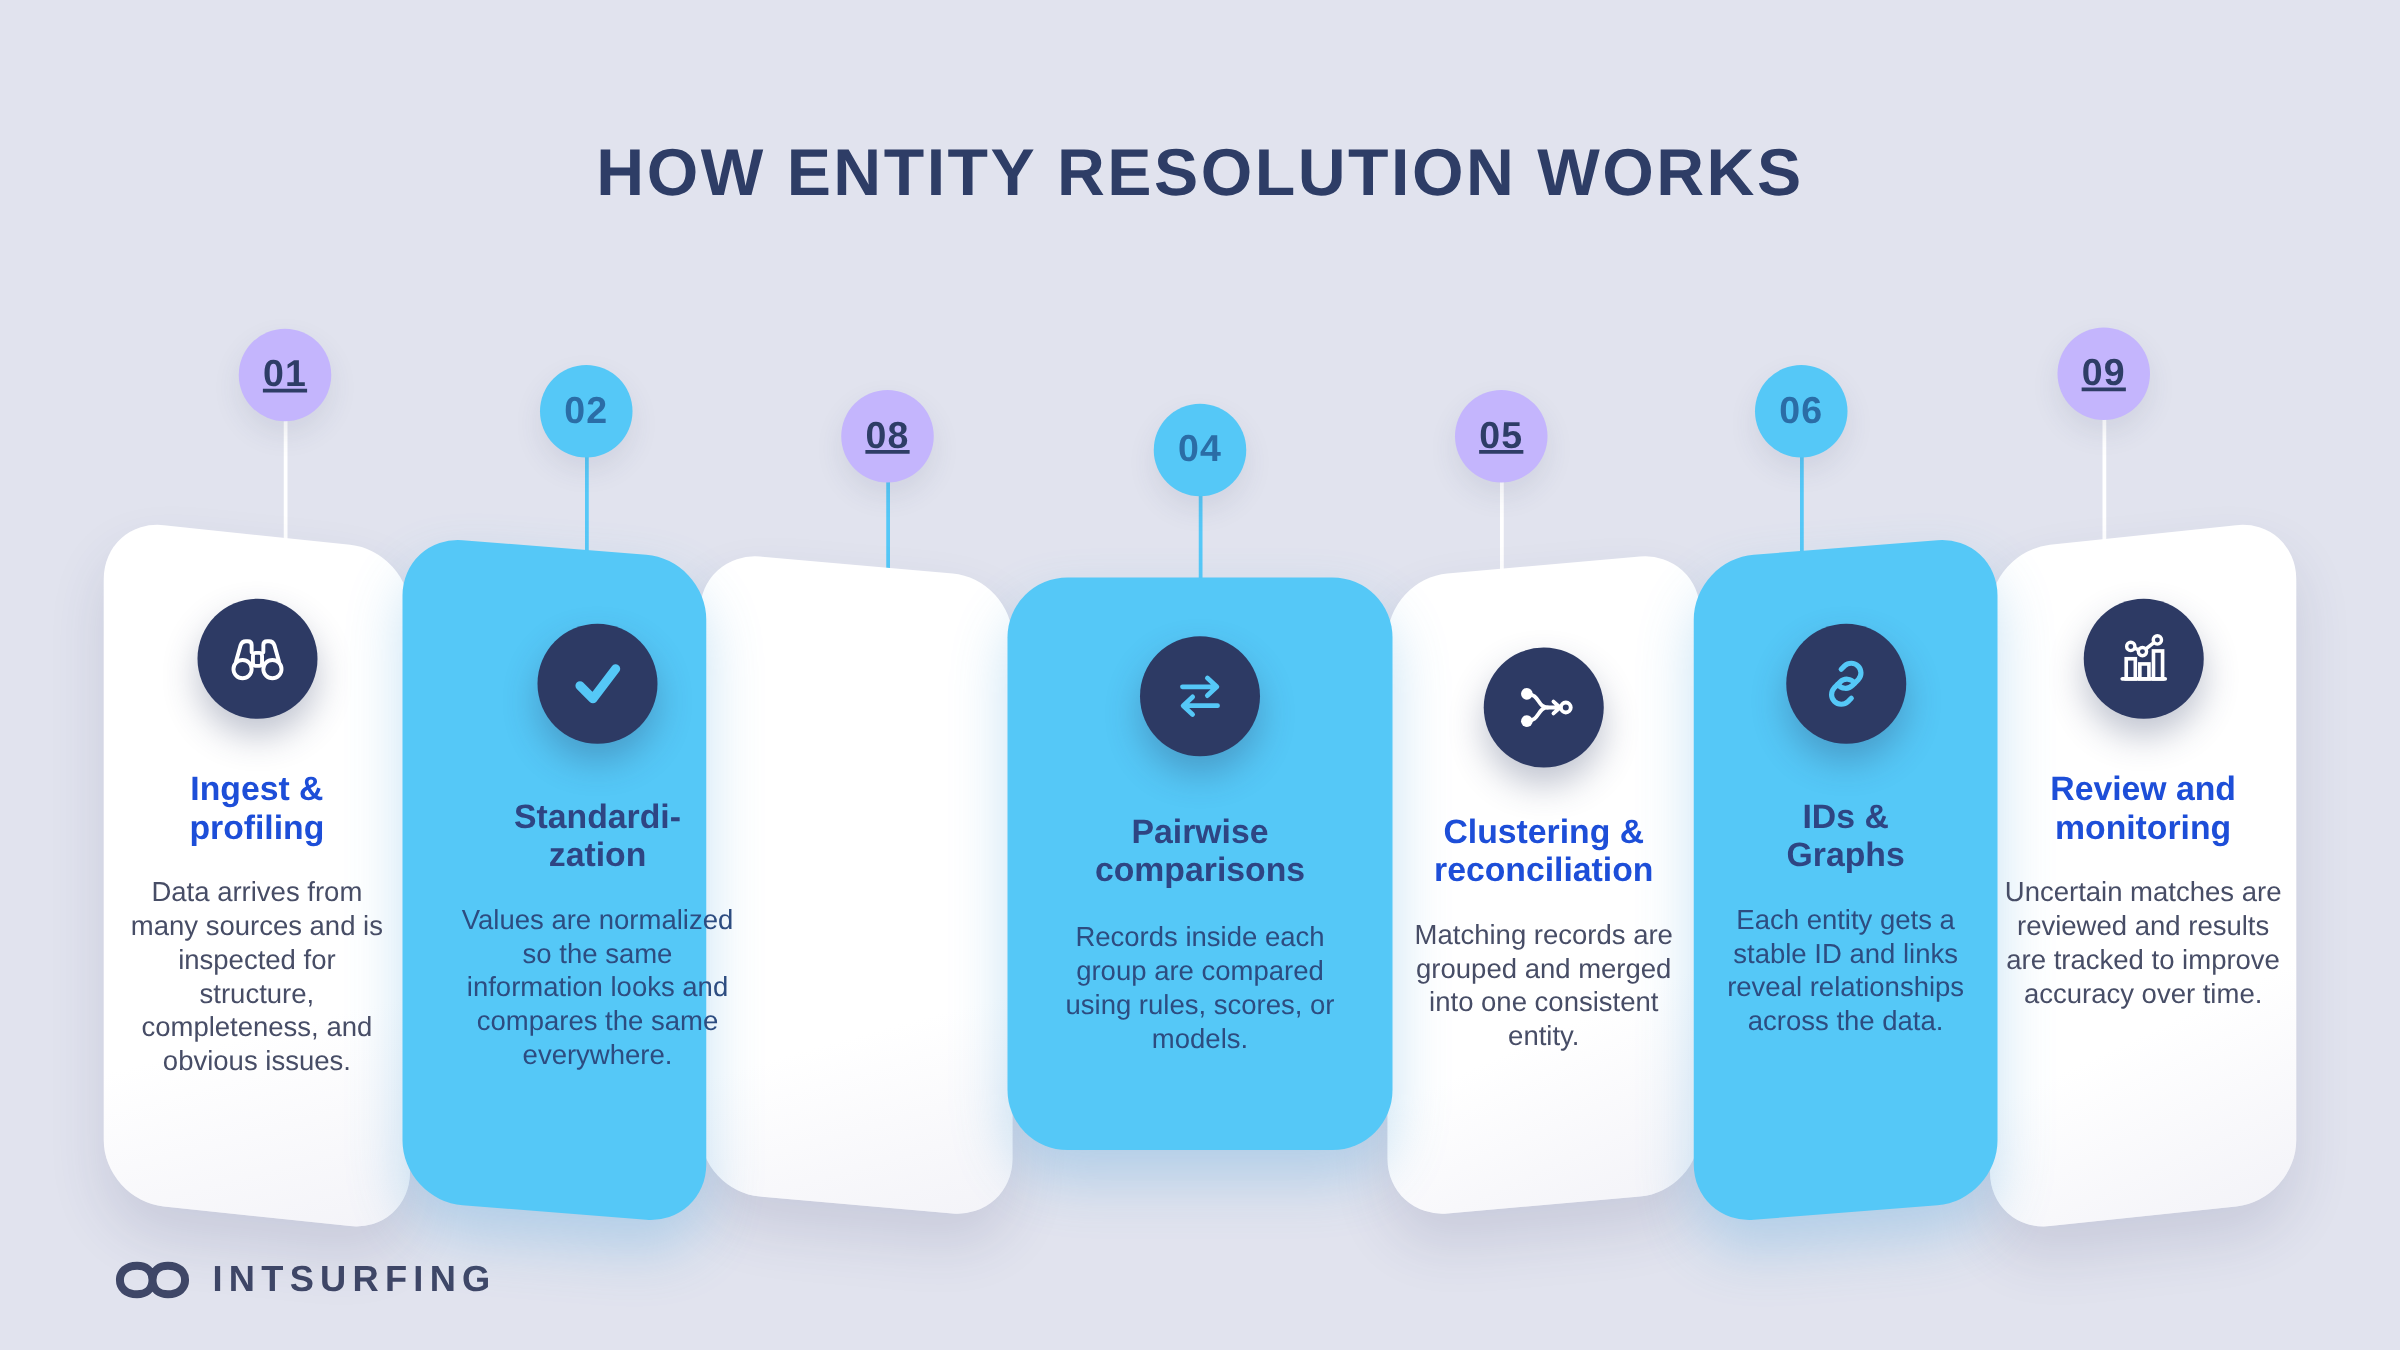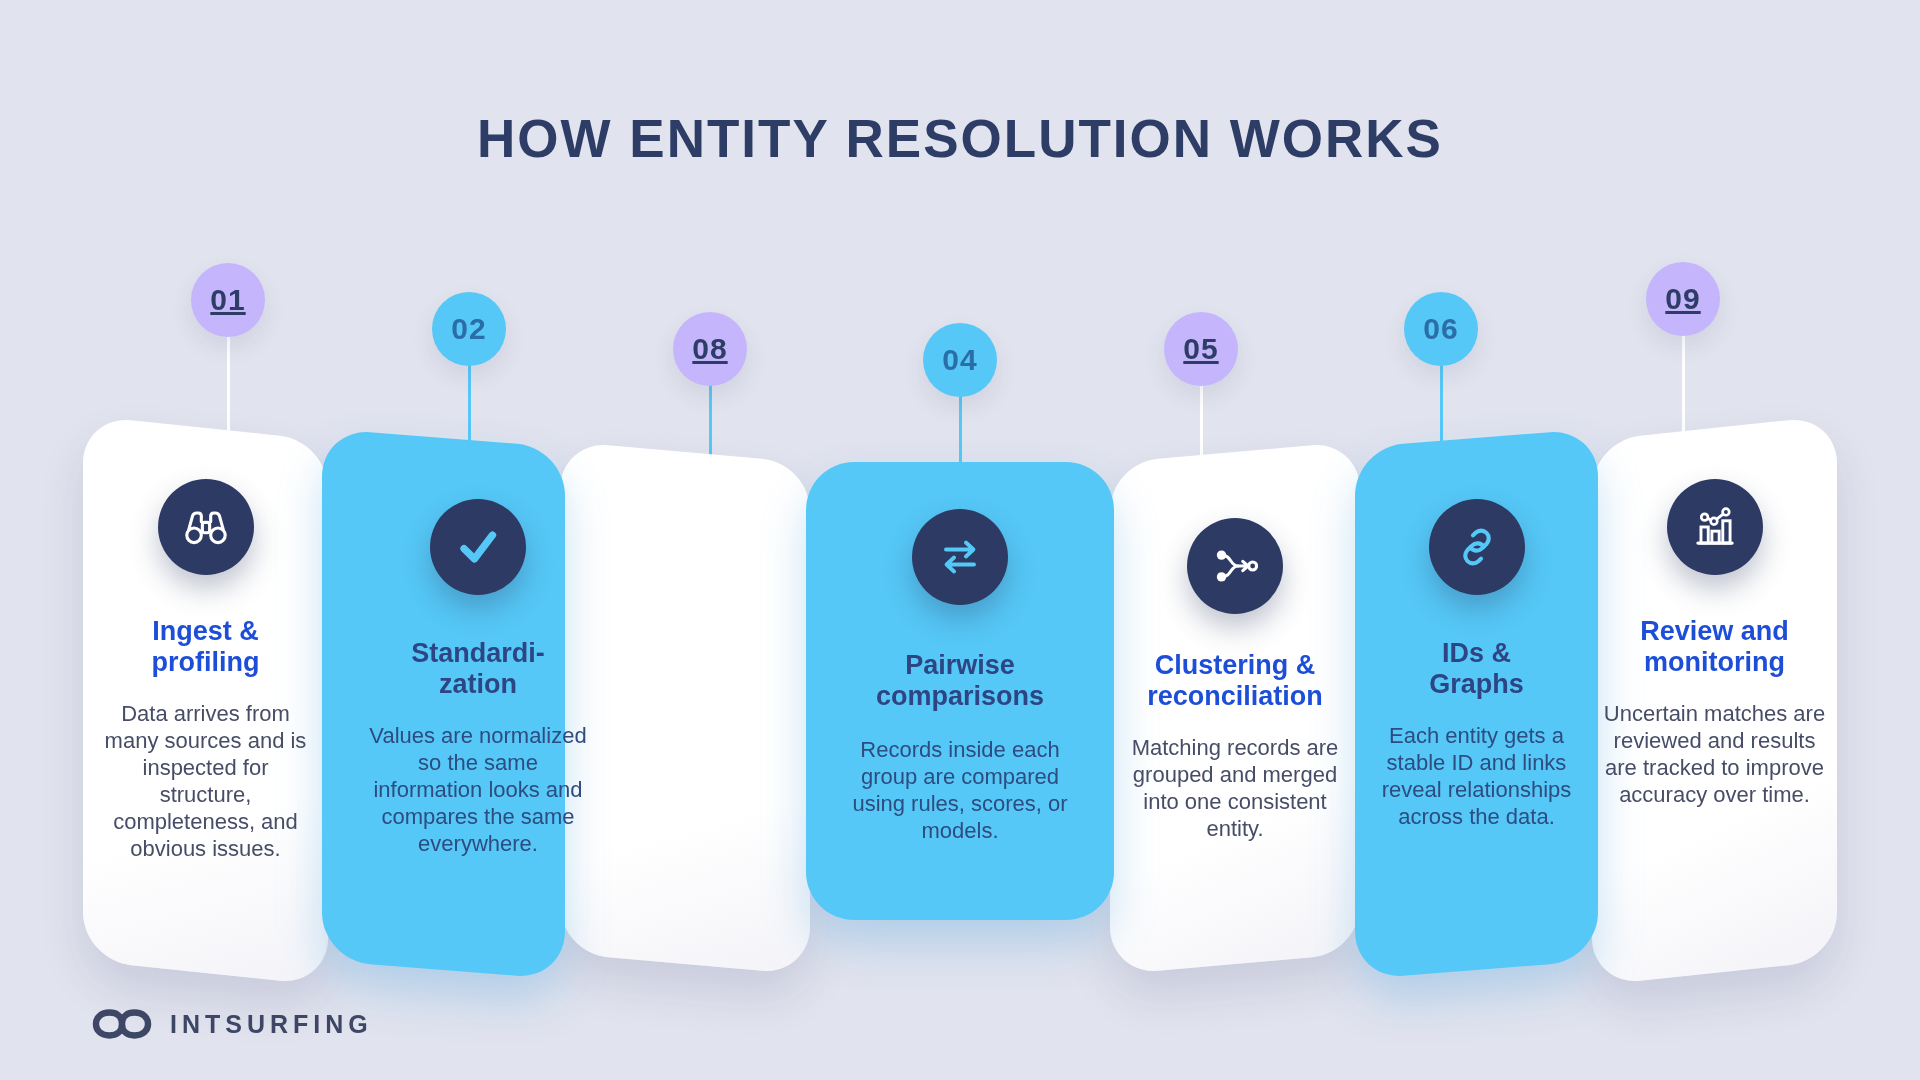--- a/index.html
+++ b/index.html
@@ -51,21 +51,21 @@
   .card-title { position:absolute; left:0; width:100%; font-weight:700; font-size:27px; line-height:31px; }
   .content.white .card-title { color:#1d4ed8; }
   .content.blue  .card-title { color:#2E4583; }
 
   .card-desc { position:absolute; left:0; width:100%; font-size:22px; line-height:27px; font-weight:400; }
   .content.white .card-desc { color:#474D66; }
   .content.blue  .card-desc { color:#2D4C80; }
 
   .logo { position:absolute; left:90px; top:1005px; display:flex; align-items:center; gap:16px; }
   .logo svg { display:block; }
-  .brand-name { font-size:25px; font-weight:700; letter-spacing:5px; color:#3F4767; }
+  .brand-name { font-size:29px; font-weight:700; letter-spacing:5px; color:#3F4767; }
 </style>
 </head>
 <body>
 
 <div class="canvas">
   <h1 class="main-title">HOW ENTITY RESOLUTION WORKS</h1>
   <div id="steps-root">
   <div class="step">
     <div class="connector white" style="left: 226.5px; top: 335px; height: 101px;"></div>
     <div class="card white" style="left: 83px; top: 428px; width: 245px; height: 545px; z-index: 1; transform: skewY(6deg);"></div>

